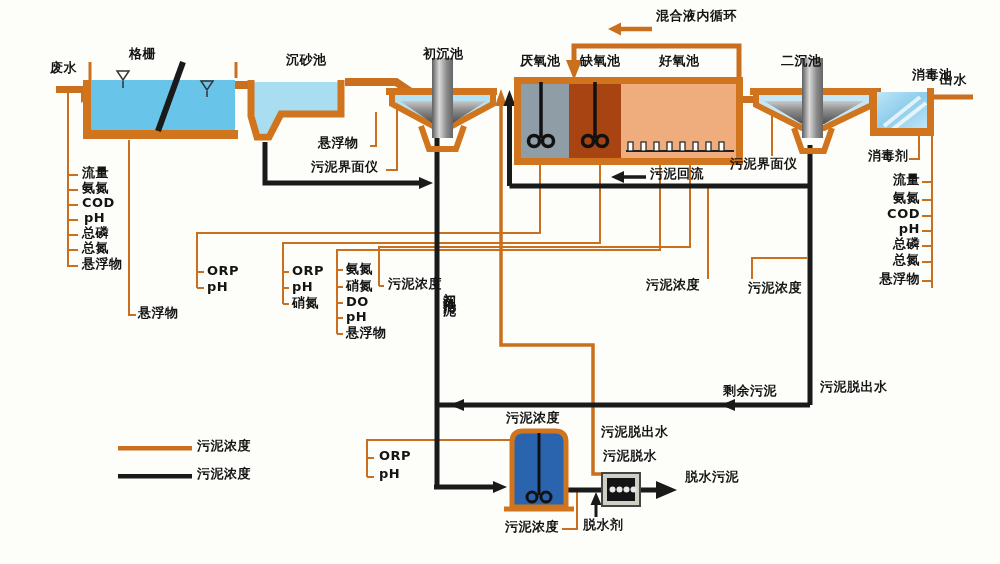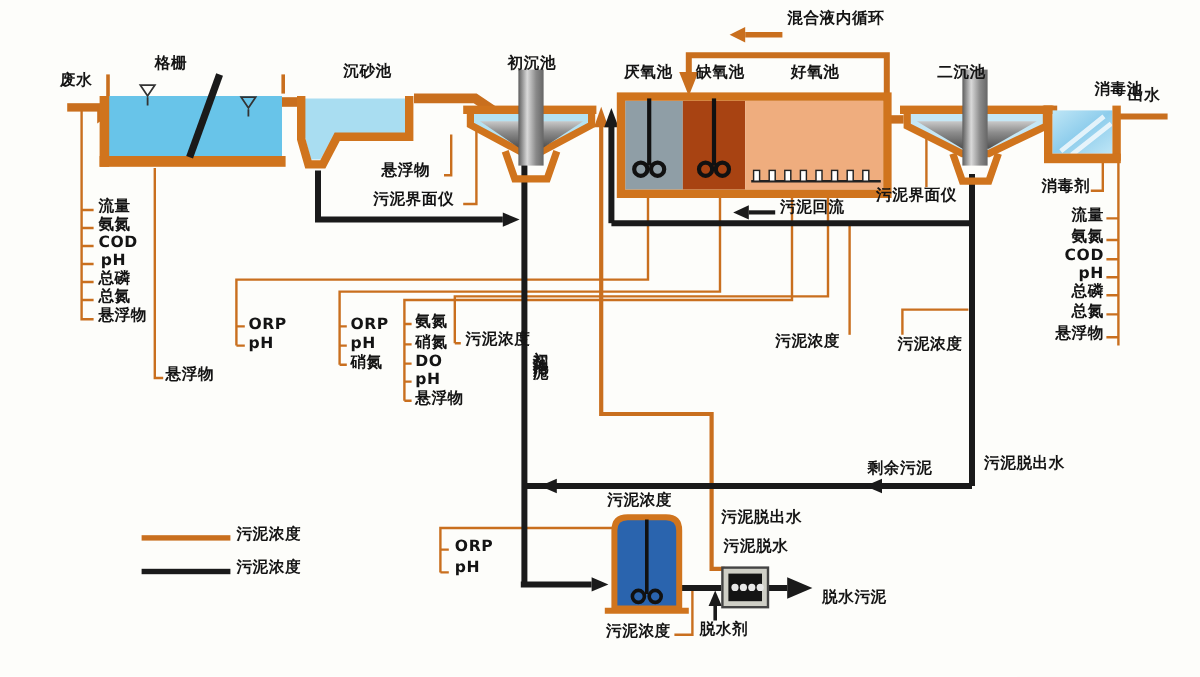--- a/index.html
+++ b/index.html
@@ -248,18 +248,18 @@
 <div class="lbl" style="left:723px;top:384px">剩余污泥</div>
 <div class="lbl" style="left:820px;top:380px">污泥脱出水</div>
 
 <div class="lbl" style="left:506px;top:411px">污泥浓度</div>
 <div class="lbl" style="left:379px;top:449px">ORP</div>
 <div class="lbl" style="left:379px;top:467px">pH</div>
 <div class="lbl" style="left:505px;top:520px">污泥浓度</div>
 <div class="lbl" style="left:601px;top:425px">污泥脱出水</div>
 <div class="lbl" style="left:603px;top:449px">污泥脱水</div>
 <div class="lbl" style="left:583px;top:518px">脱水剂</div>
-<div class="lbl" style="left:685px;top:492px">脱水污泥</div>
+<div class="lbl" style="left:685px;top:470px">脱水污泥</div>
 
 <div class="lbl" style="left:197px;top:439px">污泥浓度</div>
 <div class="lbl" style="left:197px;top:467px">污泥浓度</div>
 
 </div>
 
 </body></html>

